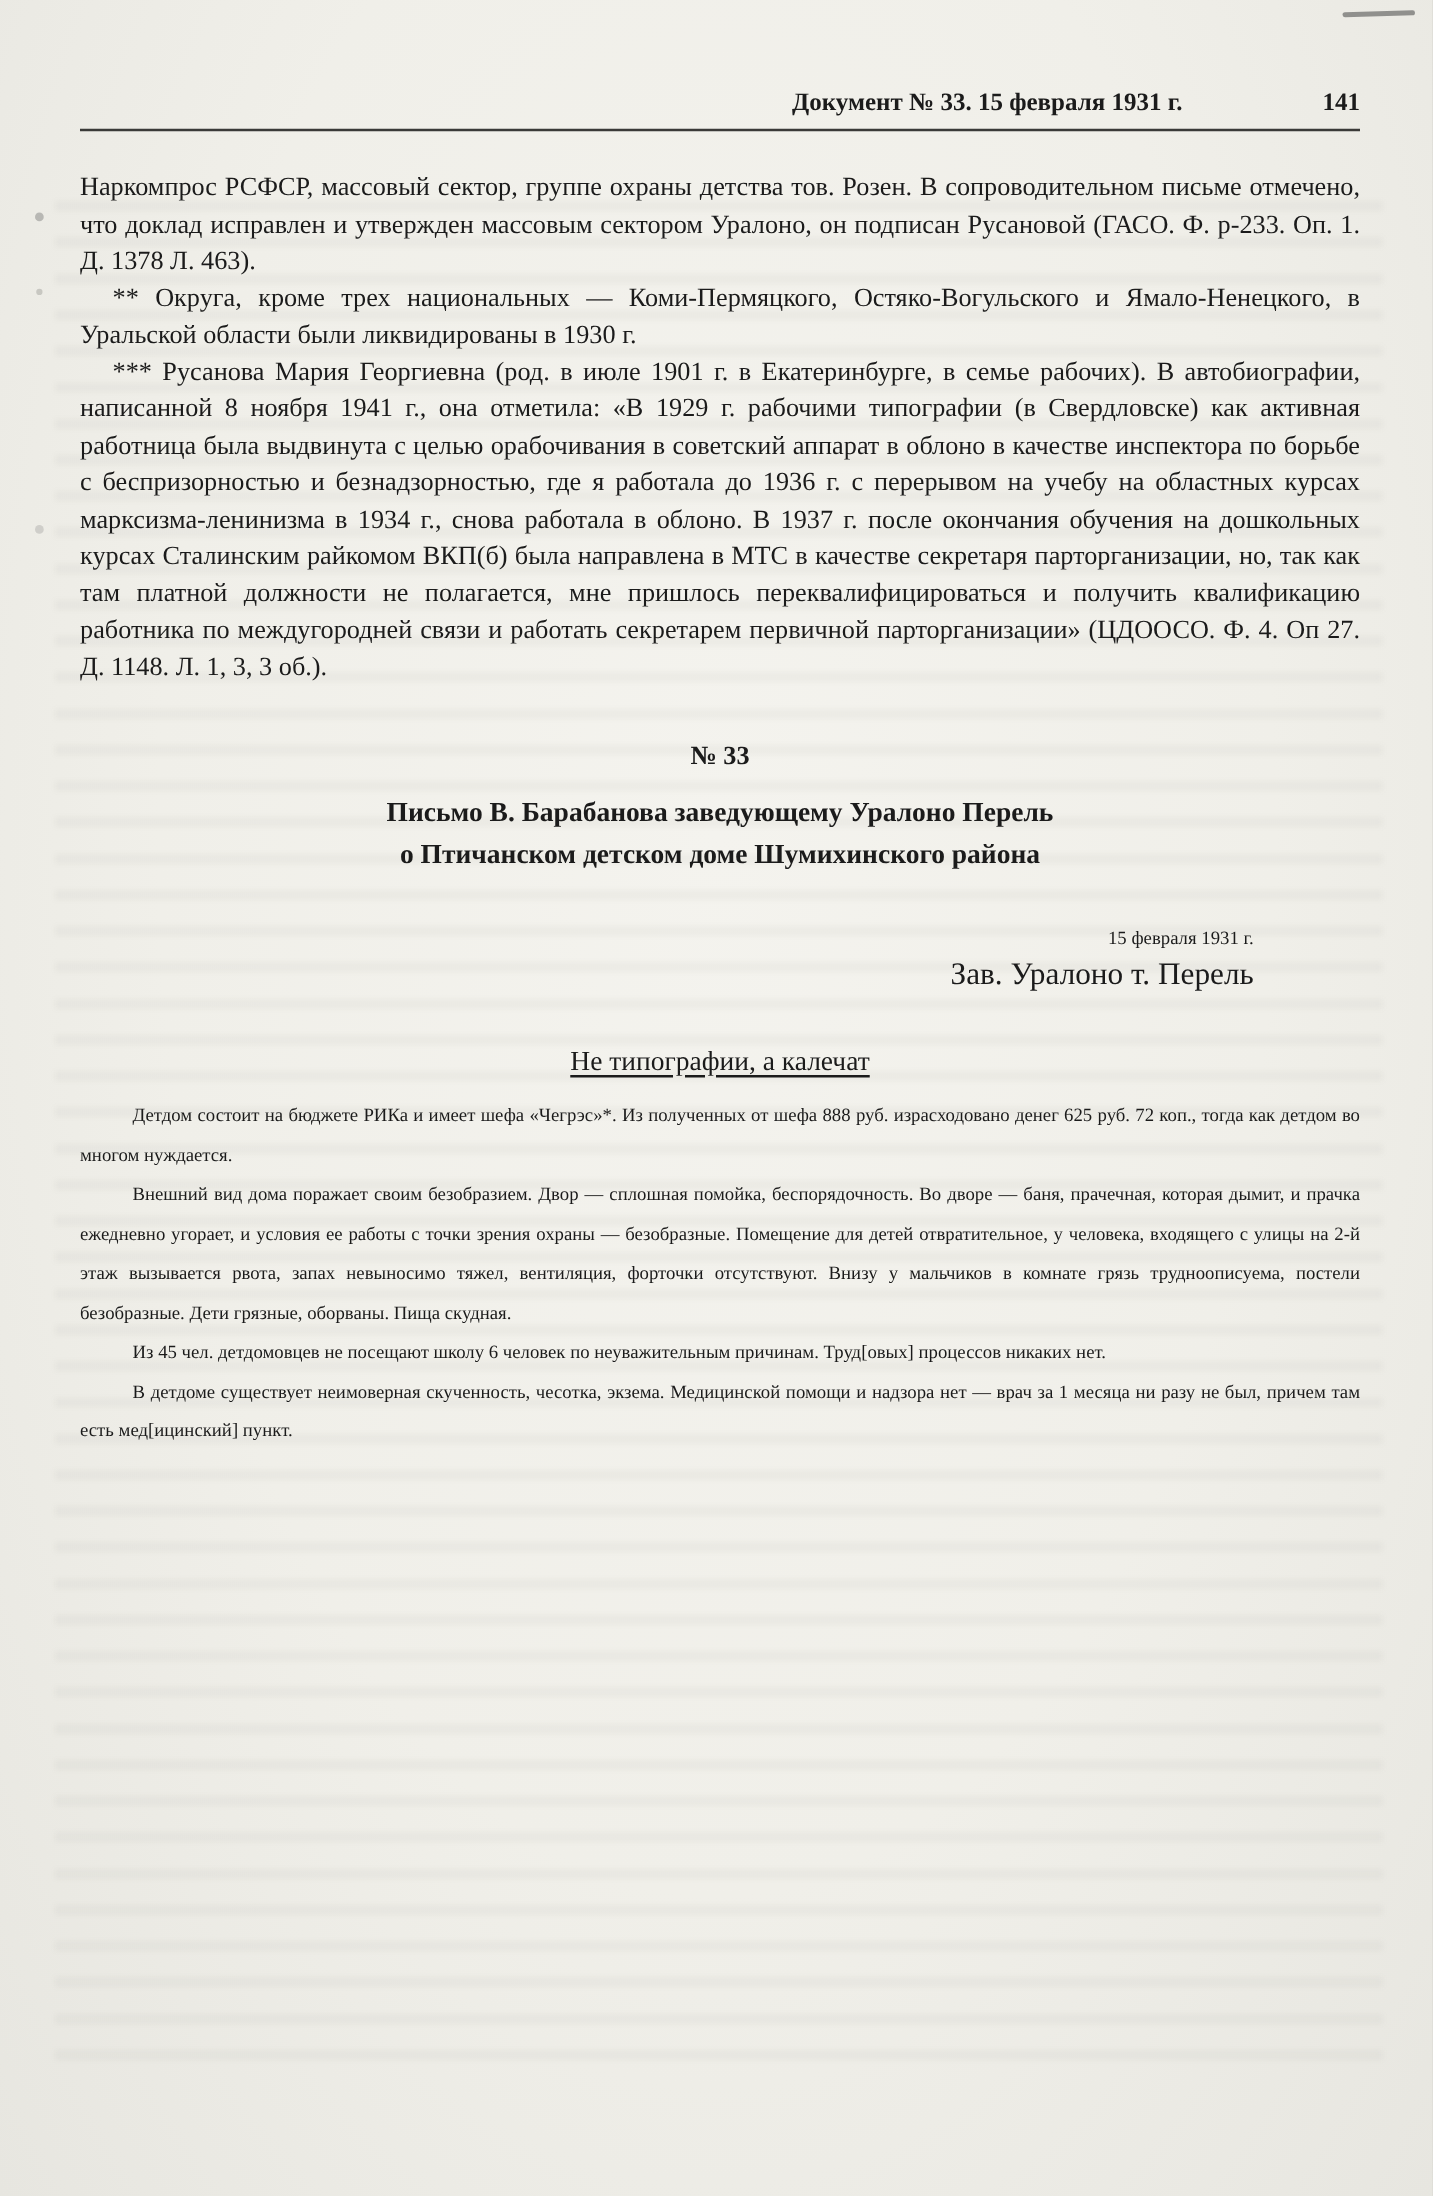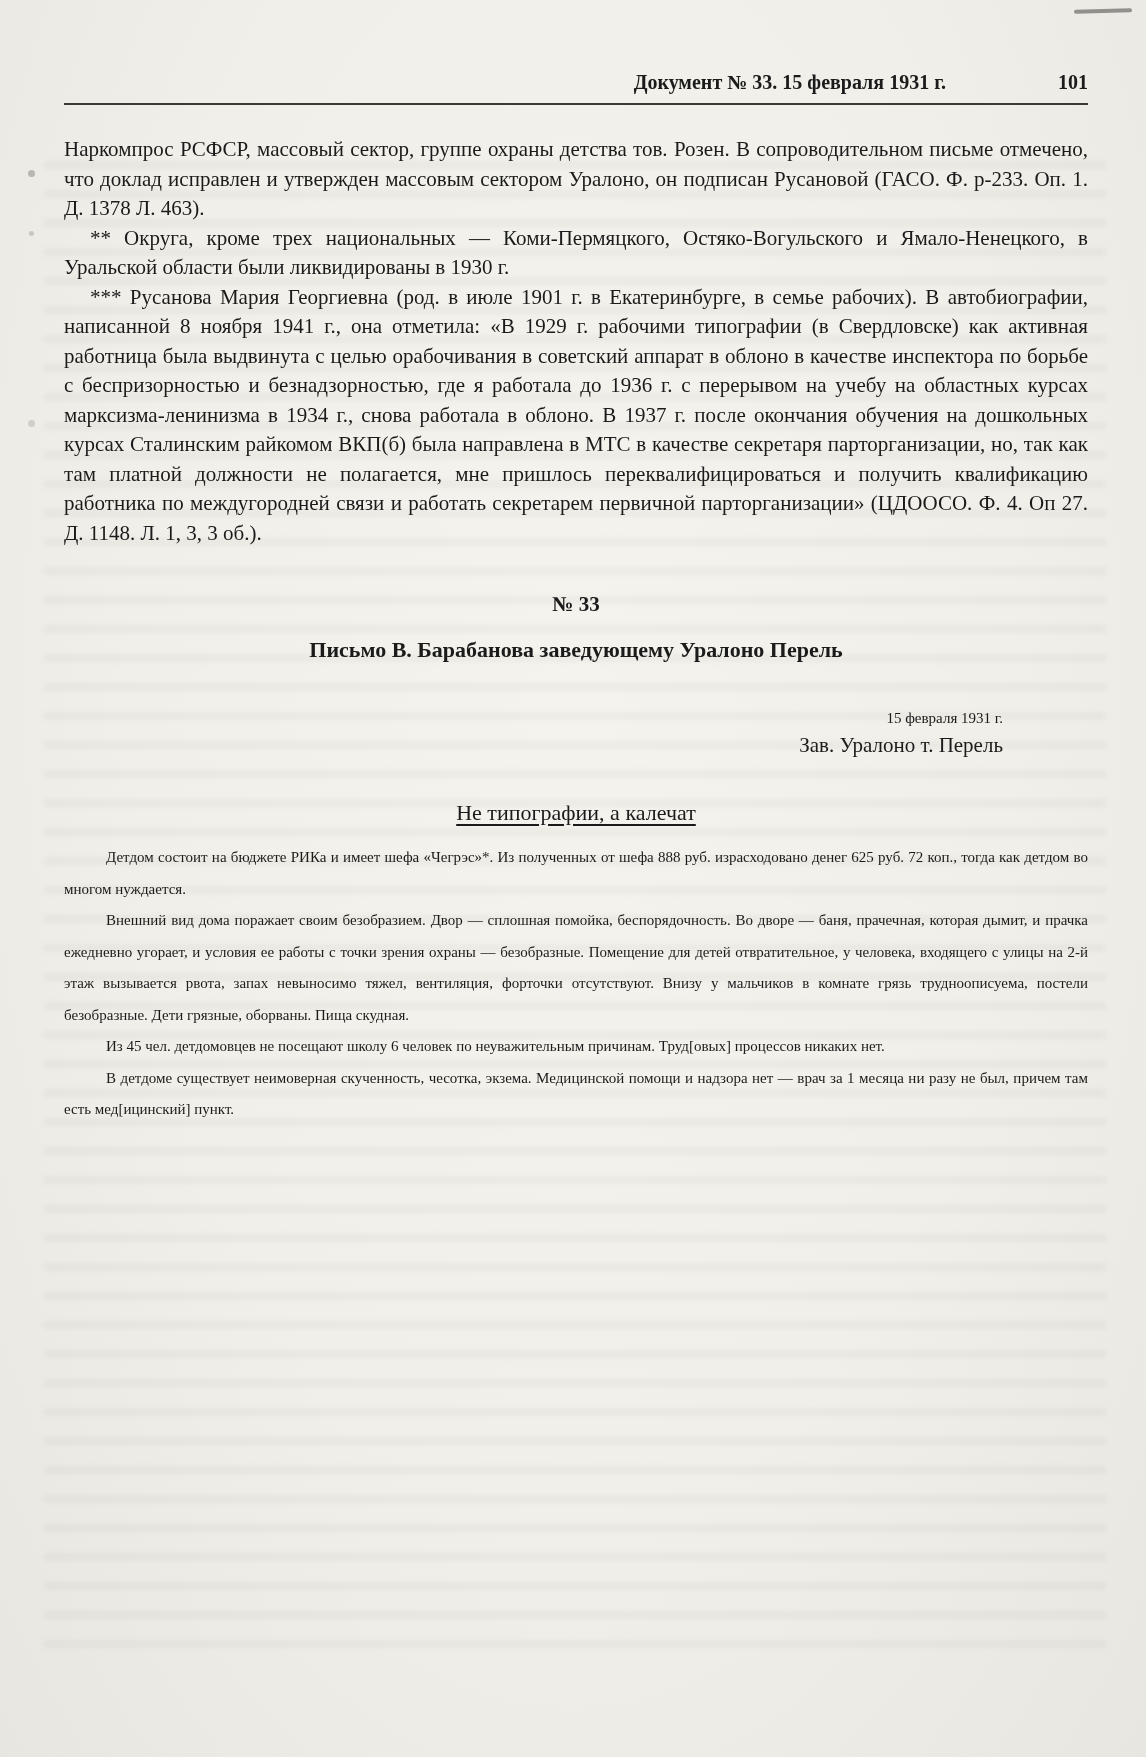--- a/index.html
+++ b/index.html
@@ -101,21 +101,21 @@
     line-height: 33px;
   }
   .doc-date {
     margin: 44px 85px 0 0;
     text-align: right;
     font-size: 15px;
   }
   .doc-addressee {
     margin: 6px 85px 4px 0;
     text-align: right;
-    font-size: 21px;
+    font-size: 25px;
   }
   .doc-heading {
     margin: 42px 0 0 0;
     text-align: center;
     font-size: 22px;
   }
   .doc-heading .underline {
     text-decoration: underline;
     text-underline-offset: 4px;
   }
@@ -137,35 +137,36 @@
 
 <div class="page">
   <div class="bleed"></div>
   <div class="speck-top"></div>
   <div class="speck-left"></div>
 
   <div class="content">
 
     <header class="page-header">
       <span class="running-title">Документ № 33. 15 февраля 1931 г.</span>
-      <span class="page-number">101</span>
+      <span class="page-number">141</span>
     </header>
     <hr class="header-rule">
 
     <section class="footnotes">
       <p class="footnote no-indent">Наркомпрос РСФСР, массовый сектор, группе охраны детства тов. Розен. В сопроводительном письме отмечено, что доклад исправлен и утвержден массовым сектором Уралоно, он подписан Русановой (ГАСО. Ф. р-233. Оп. 1. Д. 1378 Л. 463).</p>
       <p class="footnote">** Округа, кроме трех национальных — Коми-Пермяцкого, Остяко-Вогульского и Ямало-Ненецкого, в Уральской области были ликвидированы в 1930 г.</p>
       <p class="footnote">*** Русанова Мария Георгиевна (род. в июле 1901 г. в Екатеринбурге, в семье рабочих). В автобиографии, написанной 8 ноября 1941 г., она отметила: «В 1929 г. рабочими типографии (в Свердловске) как активная работница была выдвинута с целью орабочивания в советский аппарат в облоно в качестве инспектора по борьбе с беспризорностью и безнадзорностью, где я работала до 1936 г. с перерывом на учебу на областных курсах марксизма-ленинизма в 1934 г., снова работала в облоно. В 1937 г. после окончания обучения на дошкольных курсах Сталинским райкомом ВКП(б) была направлена в МТС в качестве секретаря парторганизации, но, так как там платной должности не полагается, мне пришлось переквалифицироваться и получить квалификацию работника по междугородней связи и работать секретарем первичной парторганизации» (ЦДООСО. Ф. 4. Оп 27. Д. 1148. Л. 1, 3, 3 об.).</p>
     </section>
 
     <section class="document">
       <p class="doc-number">№ 33</p>
 
       <h2 class="doc-title">
         <span class="title-line">Письмо В. Барабанова заведующему Уралоно Перель</span><br>
+        <span class="title-line">о Птичанском детском доме Шумихинского района</span>
       </h2>
 
       <p class="doc-date">15 февраля 1931 г.</p>
       <p class="doc-addressee">Зав. Уралоно т. Перель</p>
 
       <p class="doc-heading">
         <span class="underline">Не типографии, а калечат</span>
       </p>
 
       <div class="doc-body">

